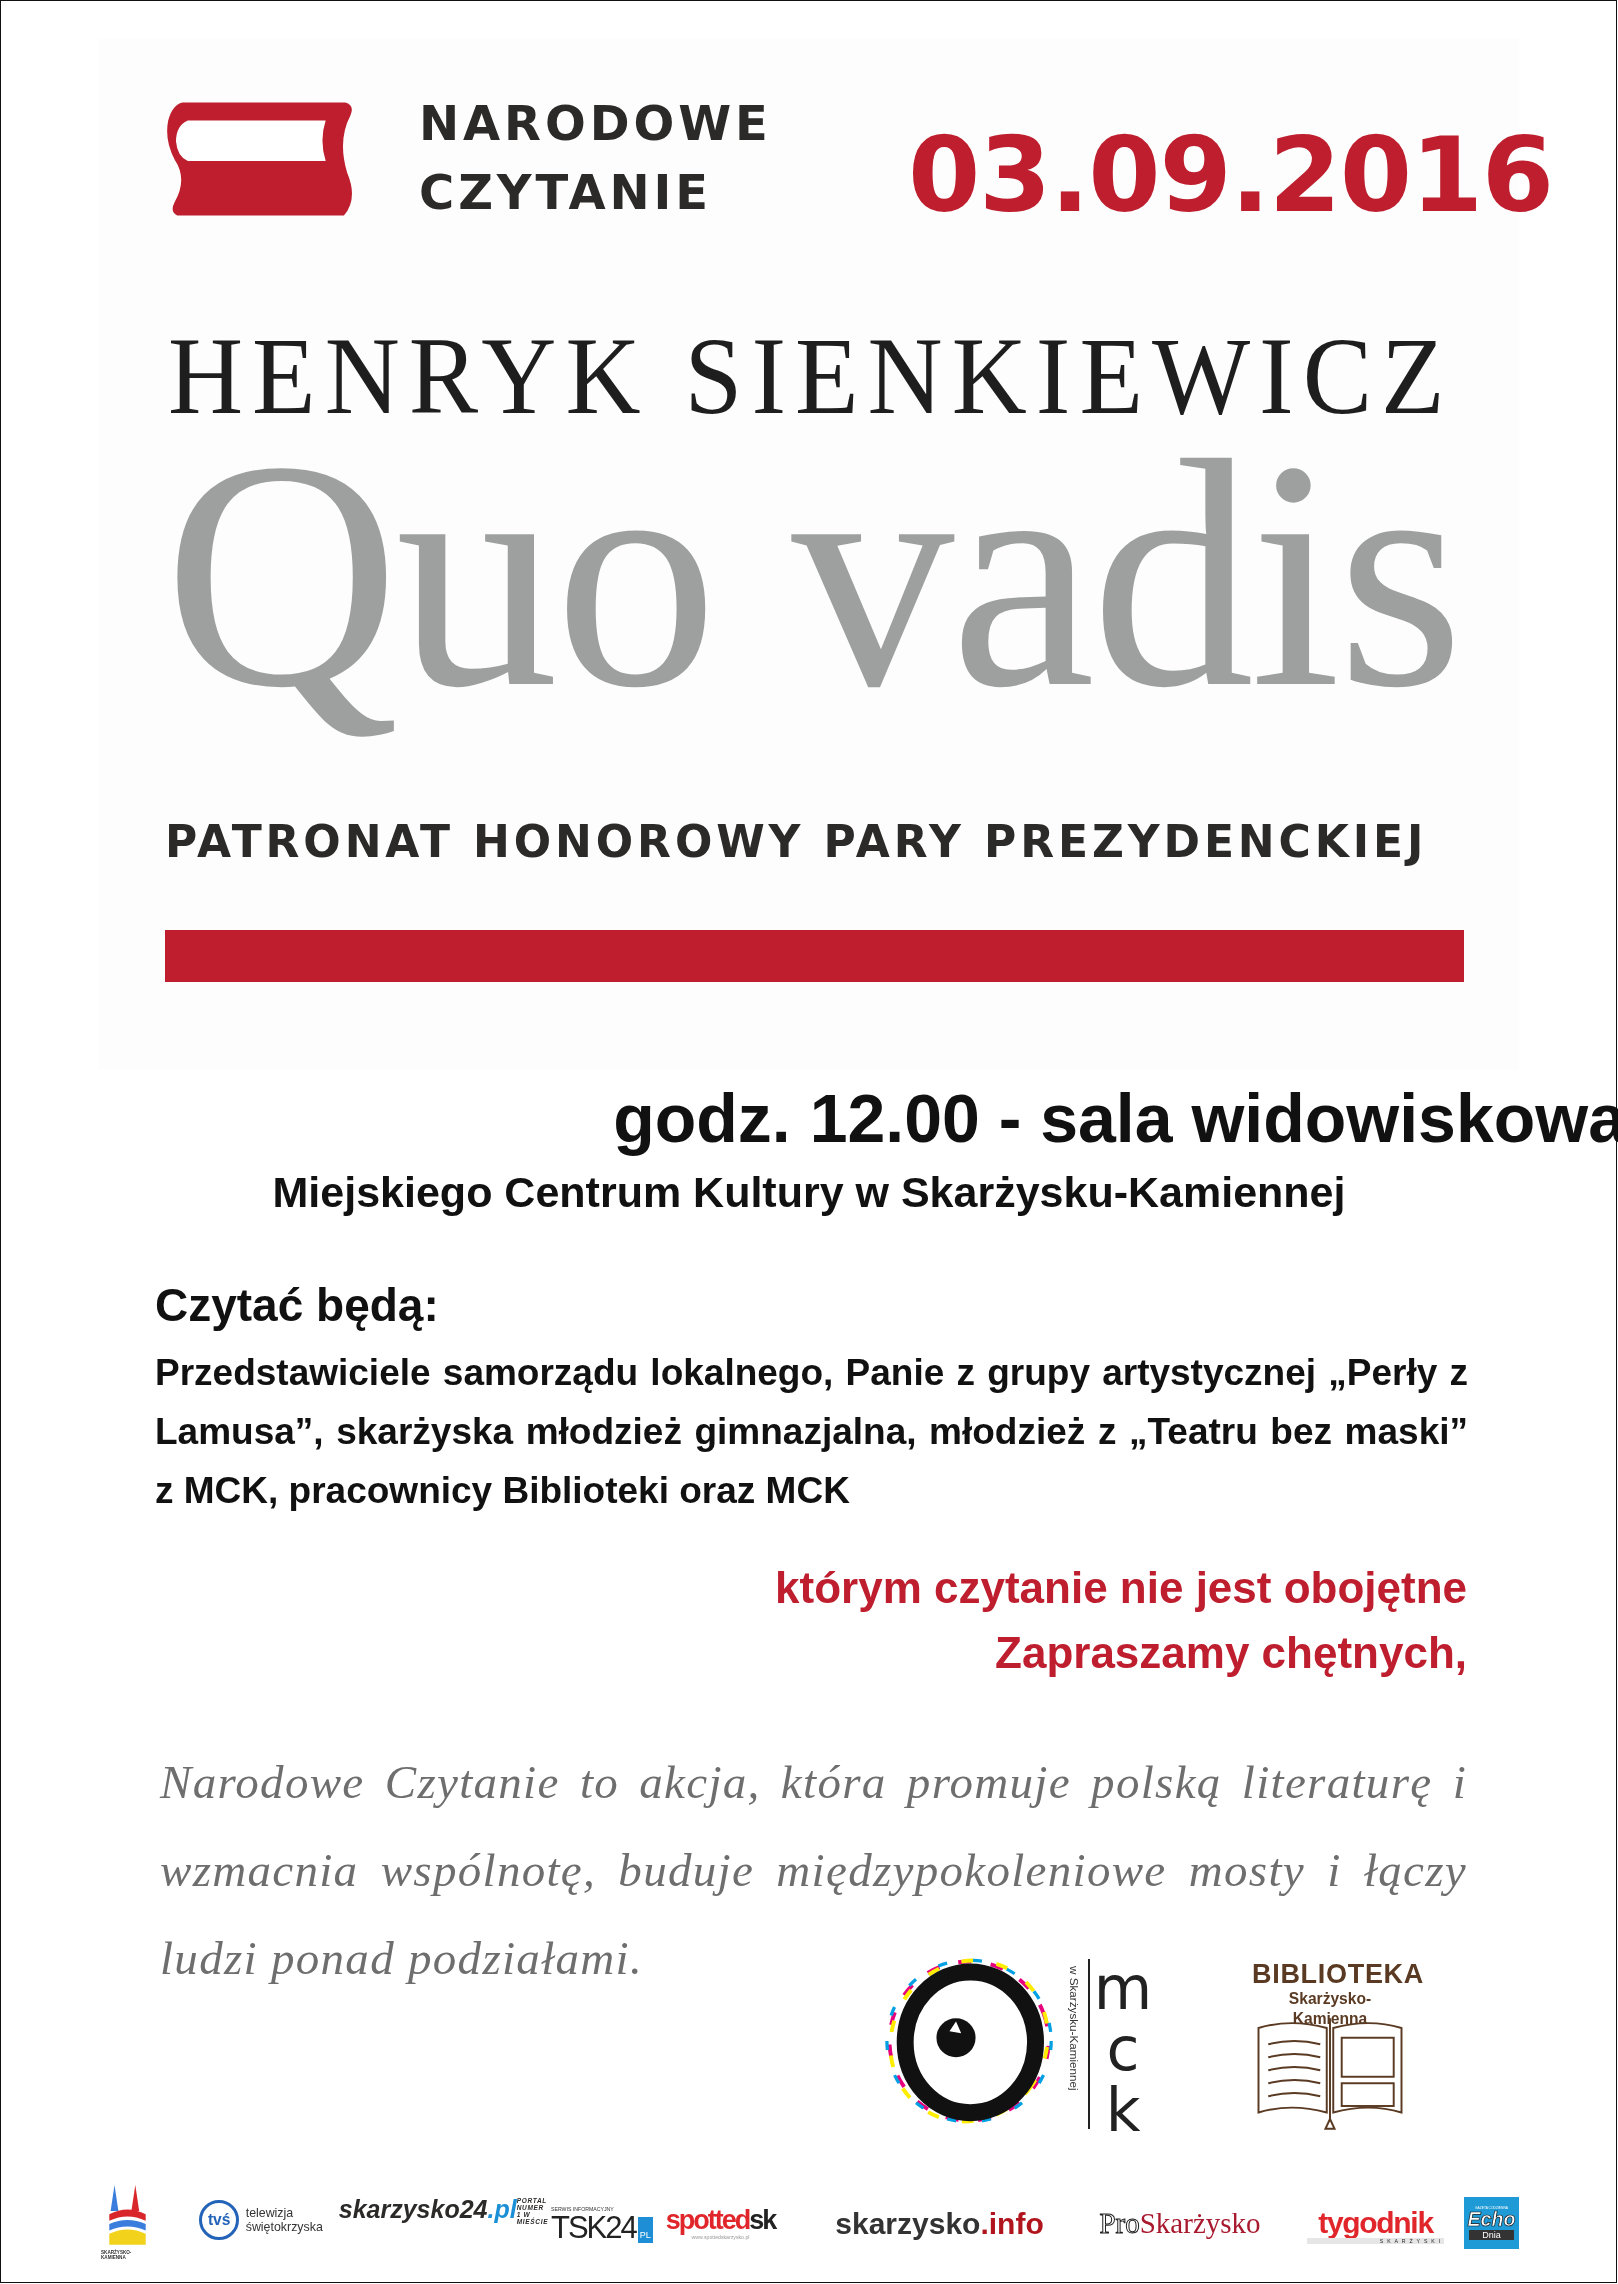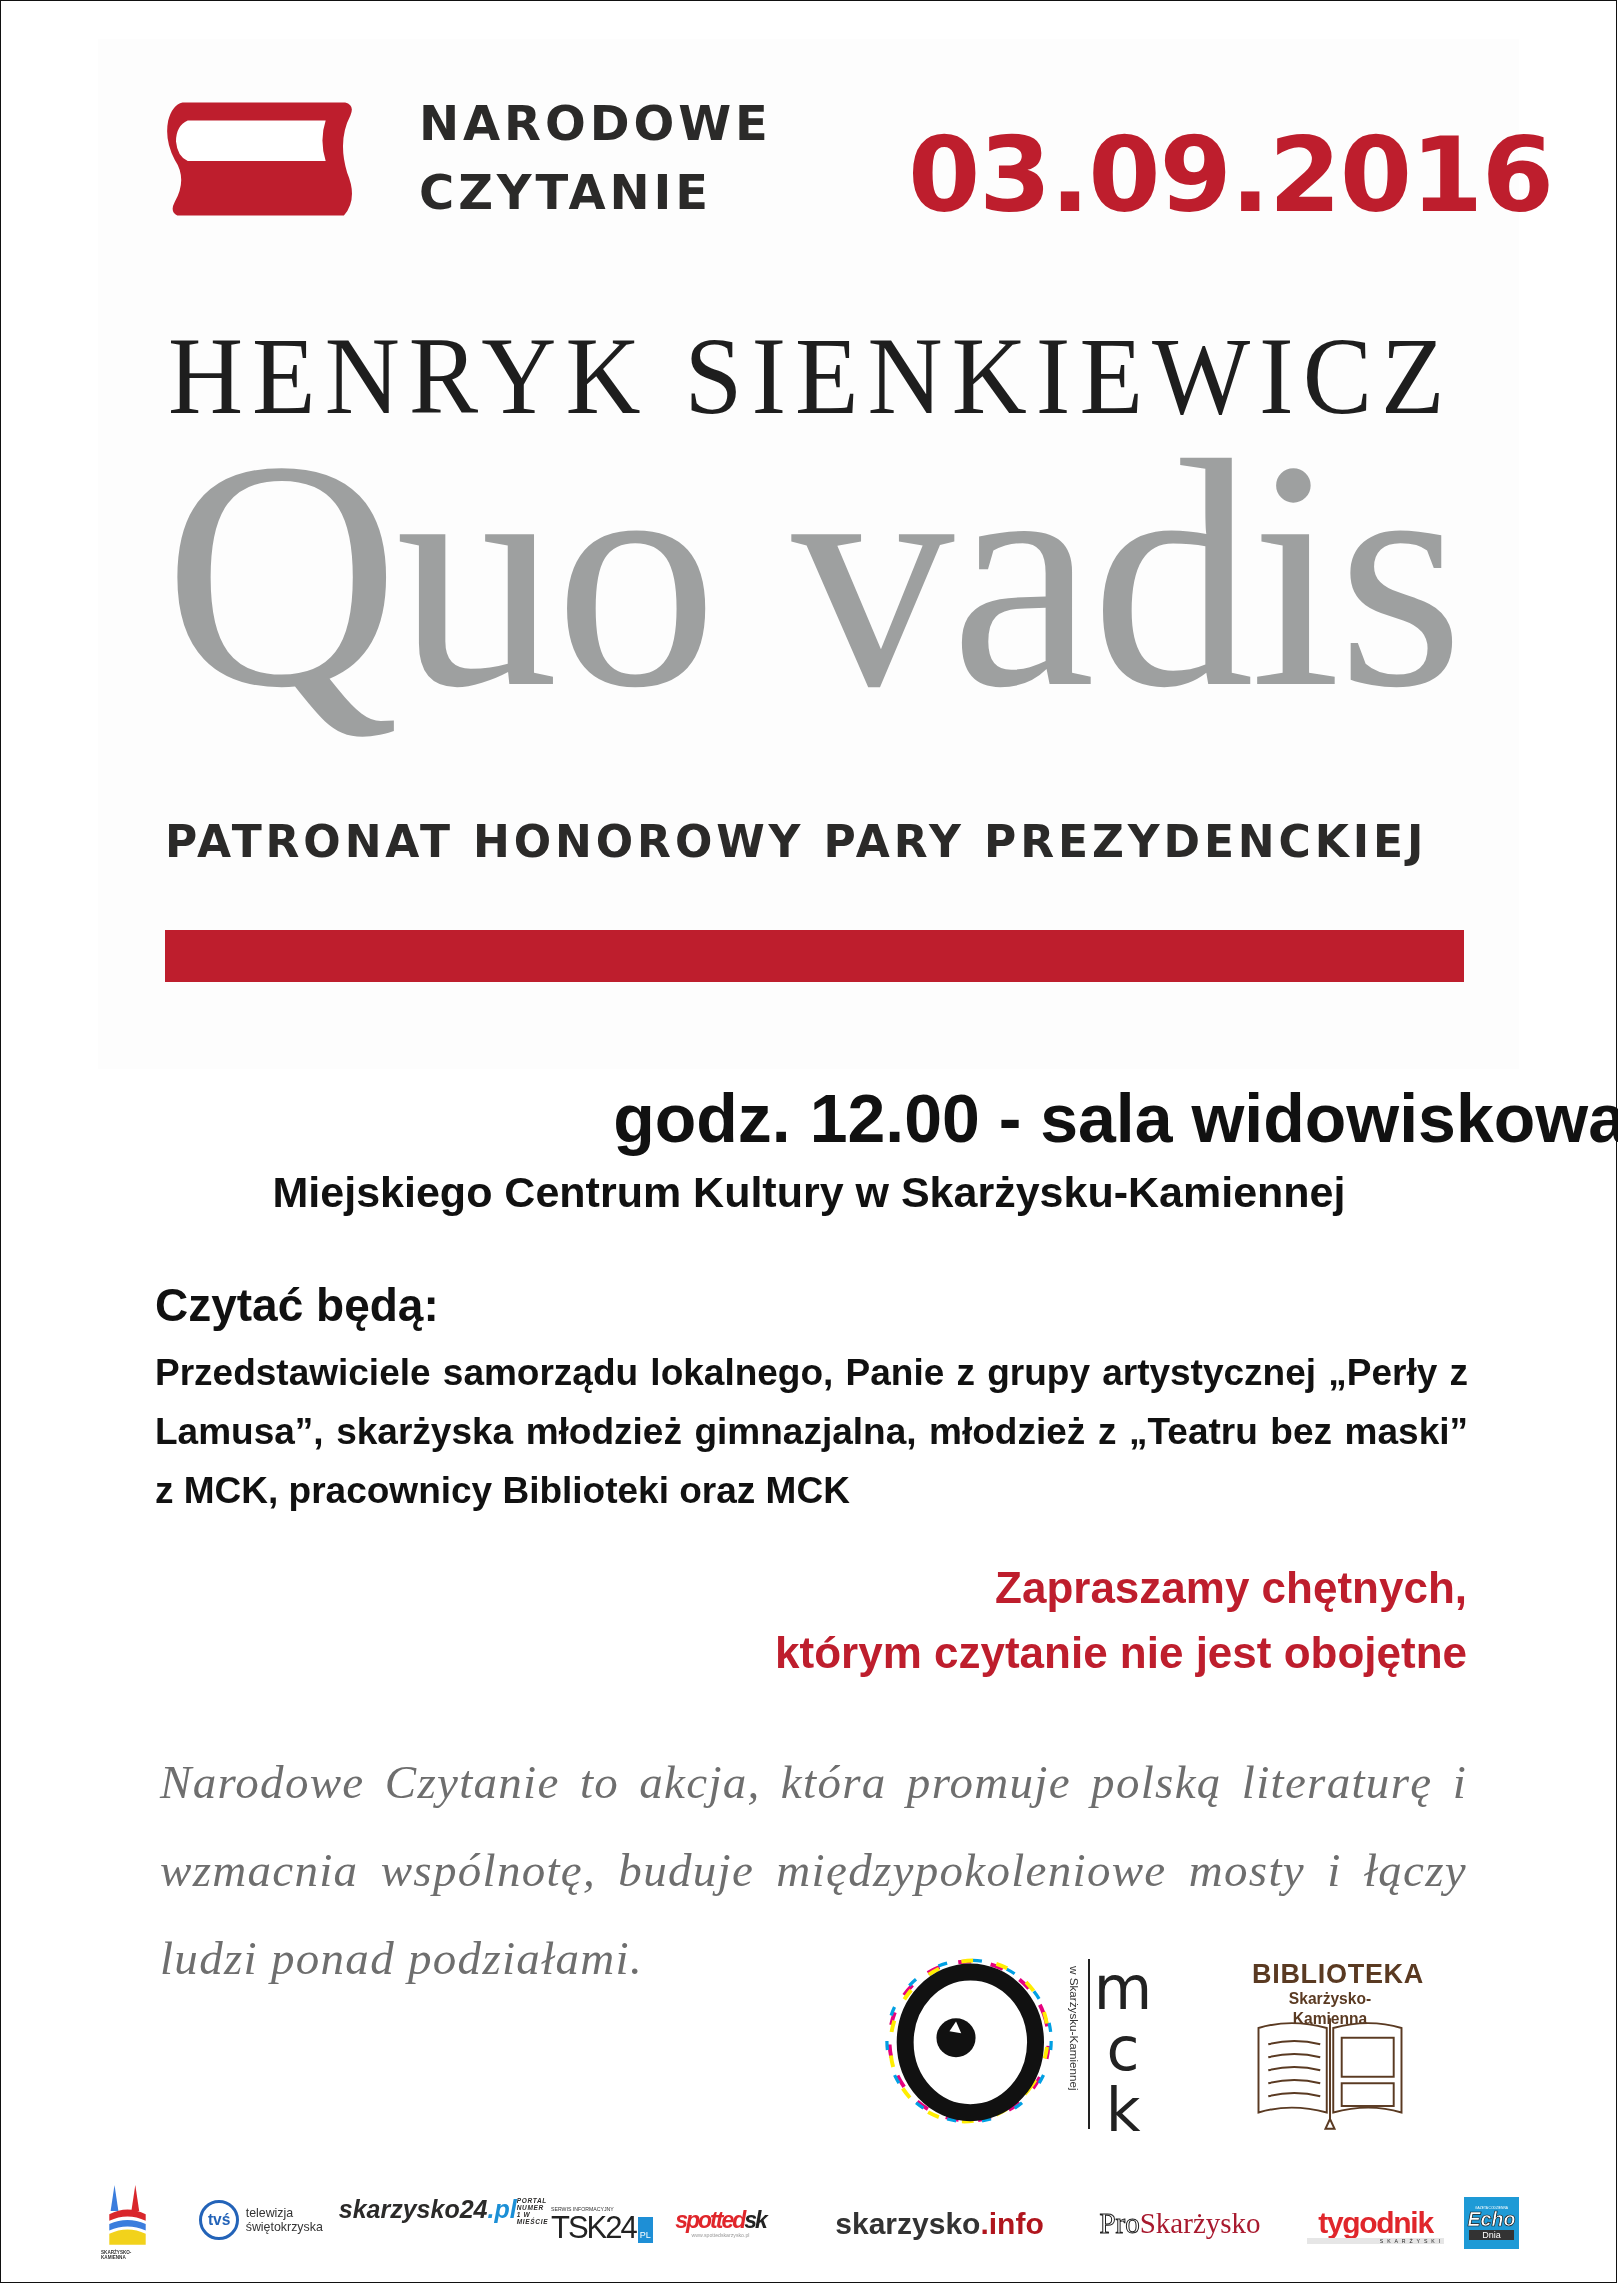--- a/index.html
+++ b/index.html
@@ -44,22 +44,22 @@
 <div class="abs patron" style="left:165px;top:820px;">PATRONAT HONOROWY PARY PREZYDENCKIEJ</div>
 <div class="abs redbar" style="left:165px;top:930px;width:1299px;height:52px;"></div>
 
 <div class="abs hour" style="left:0;top:1084px;width:1618px;">godz. 12.00 - sala widowiskowa</div>
 <div class="abs place" style="left:0;top:1171px;width:1618px;">Miejskiego Centrum Kultury w Skarżysku-Kamiennej</div>
 
 <div class="abs readers-h" style="left:155px;top:1282px;">Czytać będą:</div>
 <div class="abs readers" style="left:155px;top:1343px;width:1313px;">Przedstawiciele samorządu lokalnego,  Panie z grupy artystycznej „Perły z Lamusa”, skarżyska młodzież gimnazjalna, młodzież z „Teatru bez maski” z MCK, pracownicy Biblioteki oraz MCK</div>
 
 <div class="abs invite" style="left:587px;top:1555px;width:880px;">
+  <div>którym czytanie nie jest obojętne</div>
   <div>Zapraszamy chętnych,</div>
-  <div>którym czytanie nie jest obojętne</div>
 </div>
 
 <div class="abs script" style="left:160px;top:1738px;width:1307px;">Narodowe Czytanie to akcja, która promuje polską literaturę i wzmacnia wspólnotę, buduje międzypokoleniowe mosty i łączy ludzi ponad podziałami.</div>
 
 <div class="abs" style="left:883px;top:1956px;width:176px;height:170px;">
   <svg width="176" height="170" viewBox="0 0 270 260">
     <ellipse cx="132" cy="130" rx="122" ry="122" fill="none" stroke="#e6007e" stroke-width="6" stroke-dasharray="20 30" transform="rotate(-20 132 130)"></ellipse>
     <ellipse cx="132" cy="130" rx="126" ry="124" fill="none" stroke="#00a0e3" stroke-width="5" stroke-dasharray="14 40"></ellipse>
     <ellipse cx="132" cy="130" rx="118" ry="126" fill="none" stroke="#ffed00" stroke-width="6" stroke-dasharray="18 36" transform="rotate(35 132 130)"></ellipse>
     <ellipse cx="134" cy="132" rx="100" ry="108" fill="none" stroke="#111" stroke-width="26"></ellipse>
@@ -116,21 +116,21 @@
 
 <div class="sponsor" style="left:551px;top:2201px;width:98px;height:46px;flex-direction:column;align-items:flex-start;">
   <div style="font-size:5.2px;color:#333;">SERWIS INFORMACYJNY</div>
   <div style="display:flex;align-items:flex-end;gap:2px;justify-content:center;">
     <span style="font-size:31px;color:#222;letter-spacing:-2px;line-height:1;font-family:'Liberation Sans Narrow','Liberation Sans',sans-serif;">TSK24</span>
     <span style="background:#1e8fd6;color:#fff;font-size:9px;padding:13px 2px 2.6px;">PL</span>
   </div>
 </div>
 
 <div class="sponsor" style="left:665px;top:2204px;width:111px;height:39px;flex-direction:column;">
-  <div style="font-size:23px;font-weight:bold;font-style:italic;letter-spacing:-2px;line-height:1;">
+  <div style="font-size:27px;font-weight:bold;letter-spacing:-2px;line-height:1;">
     <span style="color:#e0262b;">spotted</span><span style="color:#222;">sk</span>
   </div>
   <div style="font-size:5.2px;color:#999;">www.spottedskarzysko.pl</div>
 </div>
 
 <div class="sponsor" style="left:789px;top:2201px;width:261px;height:46px;">
   <span style="font-size:30px;font-weight:bold;color:#333;margin-left:40px;">skarzysko</span>
     <span style="font-size:30px;font-weight:bold;color:#b0151d;">.info</span>
 </div>
 

